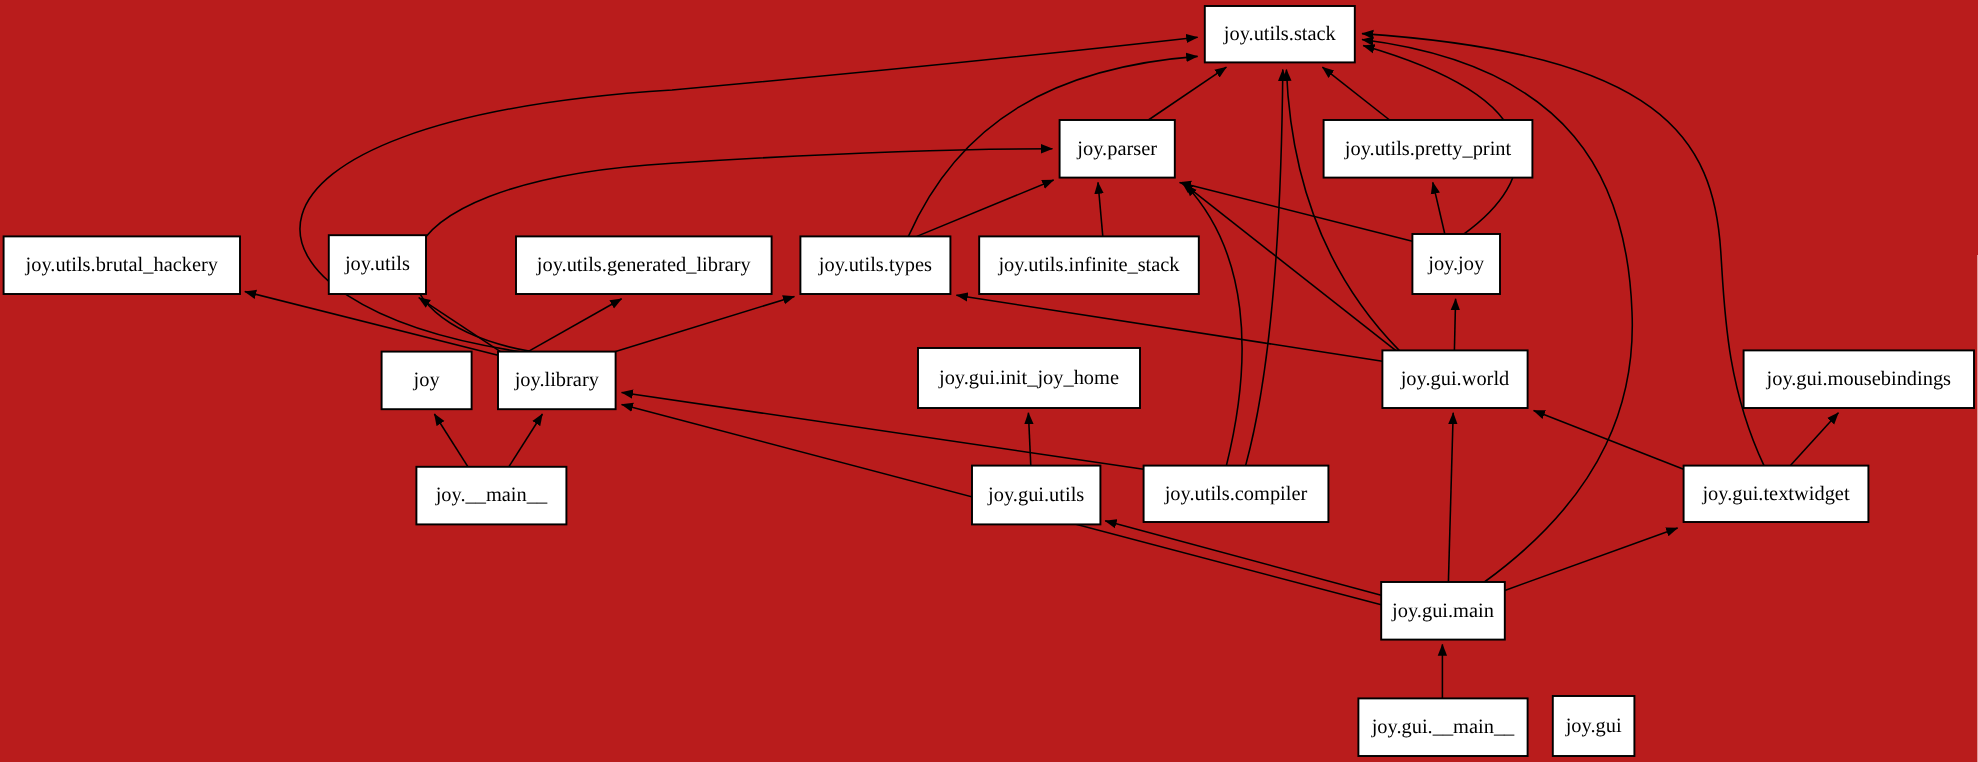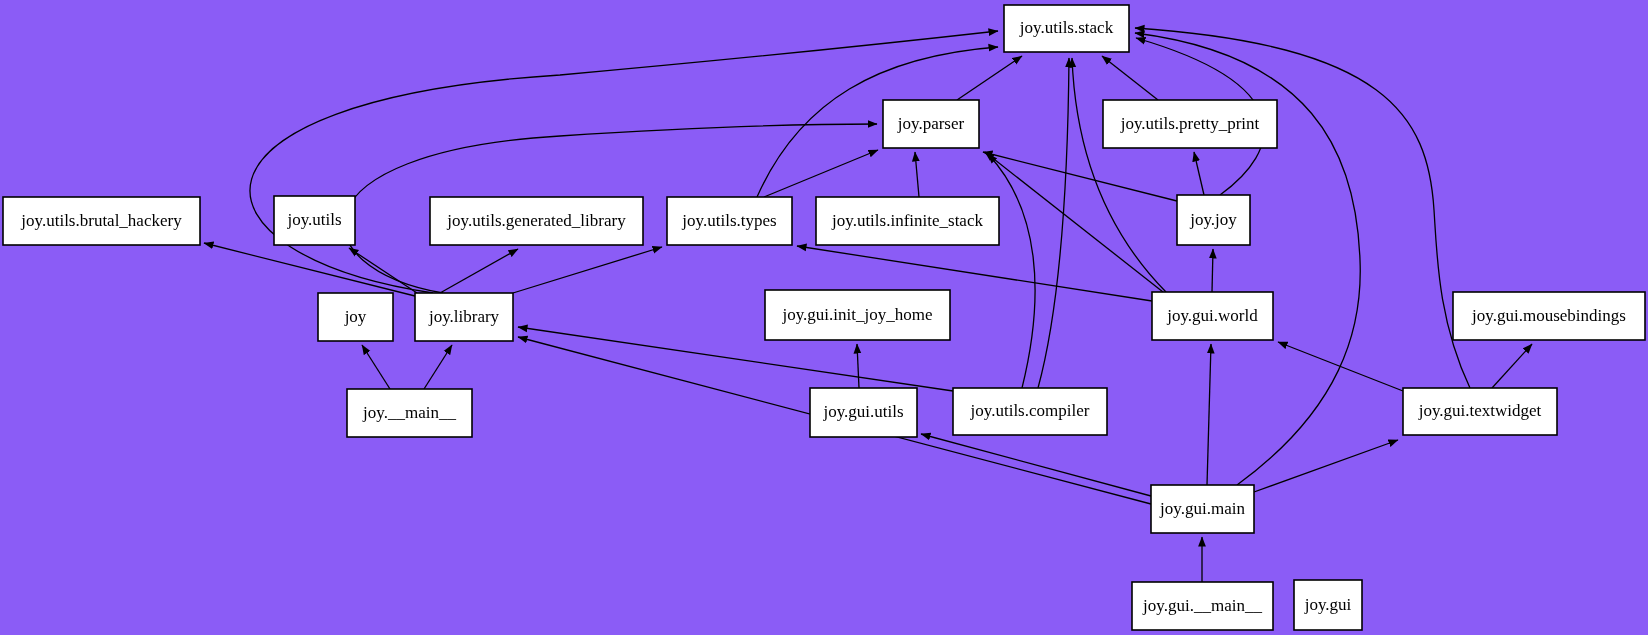--- a/index.html
+++ b/index.html
@@ -5,21 +5,21 @@
   html, body {
     margin: 0;
     padding: 0;
     background: #ffffff;
     font-family: "Liberation Serif", "DejaVu Serif", serif;
   }
   #diagram-wrap {
     position: relative;
     width: 1648px;
     height: 635px;
-    background: #8b5cf6;
+    background: #b91c1c;
     overflow: hidden;
   }
   svg { display: block; }
   .node-rect {
     fill: #ffffff;
     stroke: #000000;
     stroke-width: 1.6;
   }
   .node-label {
     fill: #000000;

